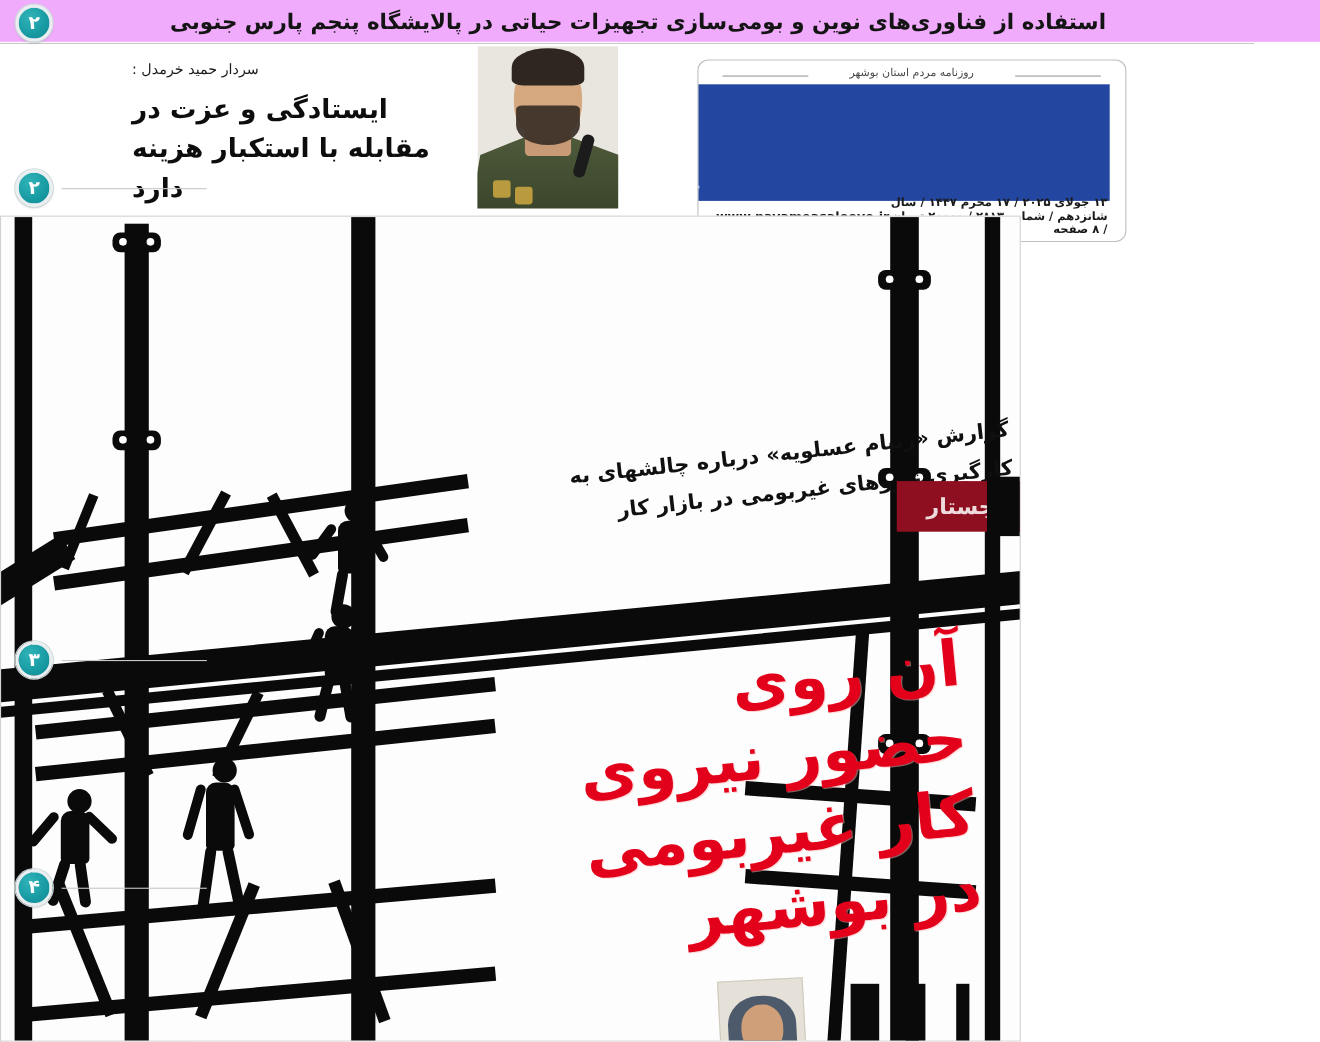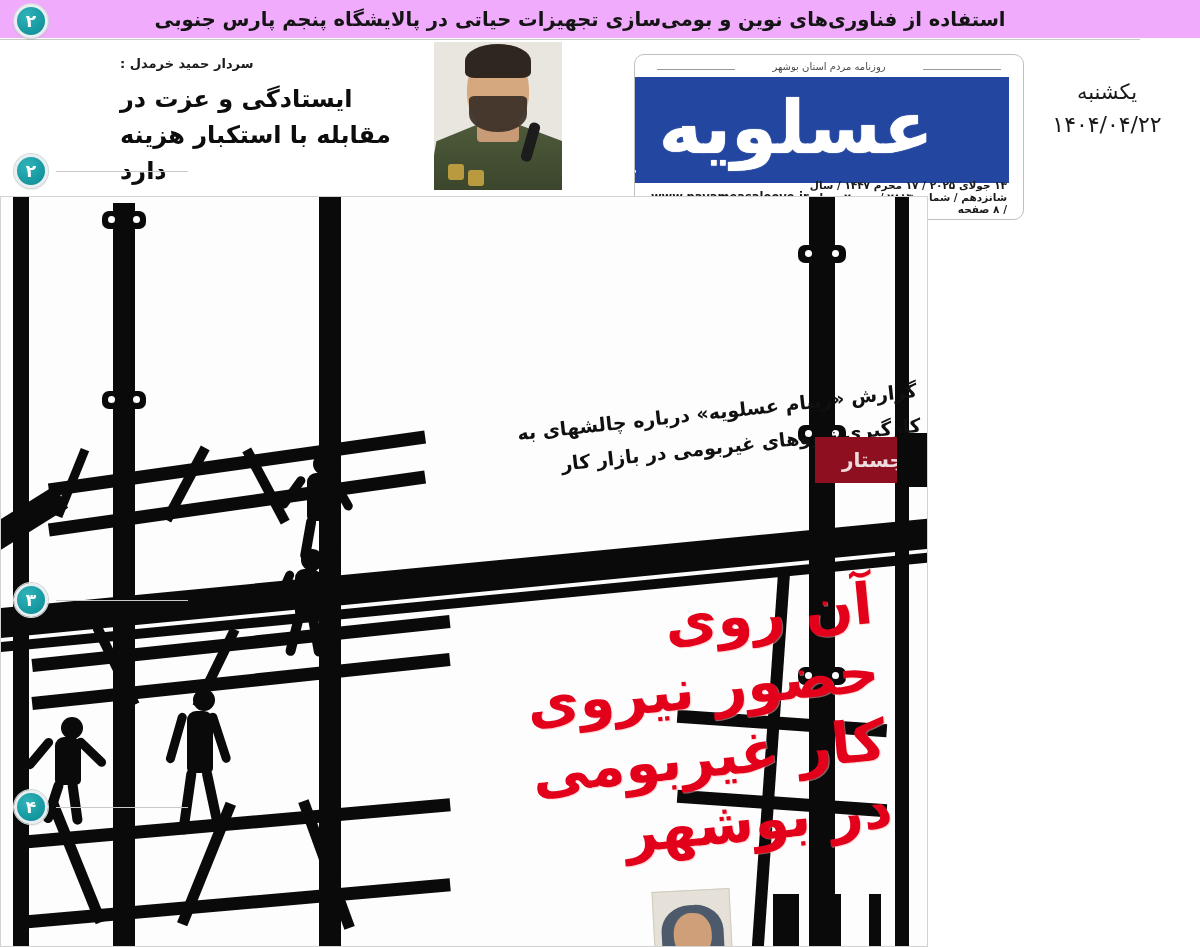--- a/index.html
+++ b/index.html
@@ -245,21 +245,20 @@
     top: 14px; right: 780px;
     width: 300px;
     text-align: left;
     direction: rtl;
   }
   .lead-kicker {
     font-size: 13px;
     color: #1c1c1c;
     margin-bottom: 10px;
     text-align: left;
-    font-weight: bold;
   }
   .lead-title {
     font-size: 24px;
     font-weight: bold;
     color: #0d0d0d;
     line-height: 1.5;
     text-align: left;
     letter-spacing: -0.3px;
   }
 
@@ -547,30 +546,25 @@
   <div class="top-banner">
     <div class="top-banner-text">استفاده از فناوری‌های نوین و بومی‌سازی تجهیزات حیاتی در پالایشگاه پنجم پارس جنوبی</div>
   </div>
 
   <div class="page-badge badge-top-1">۲</div>
 
   <div class="hr-top"></div>
 
   <div class="header-row">
 
-    <div class="date-block">
-      <div class="date-weekday">یکشنبه</div>
-      <div class="date-numeric">۱۴۰۴/۰۴/۲۲</div>
-    </div>
 
     <div class="masthead">
       <div class="masthead-tagline">روزنامه مردم استان بوشهر</div>
 
       <div class="masthead-plate">
-        <div class="masthead-logo">عسلویه</div>
         <div class="masthead-sub">حمید</div>
       </div>
 
       <div class="masthead-meta">
         <span>۱۳ جولای ۲۰۲۵ / ۱۷ محرم ۱۴۴۷ / سال شانزدهم / شماره ۲۸۱۳ / ۲۰۰۰۰ تومان / ۸ صفحه</span>
         <span class="masthead-site">www.payameasalooye.ir</span>
       </div>
     </div>
 
     <div class="general-photo">

